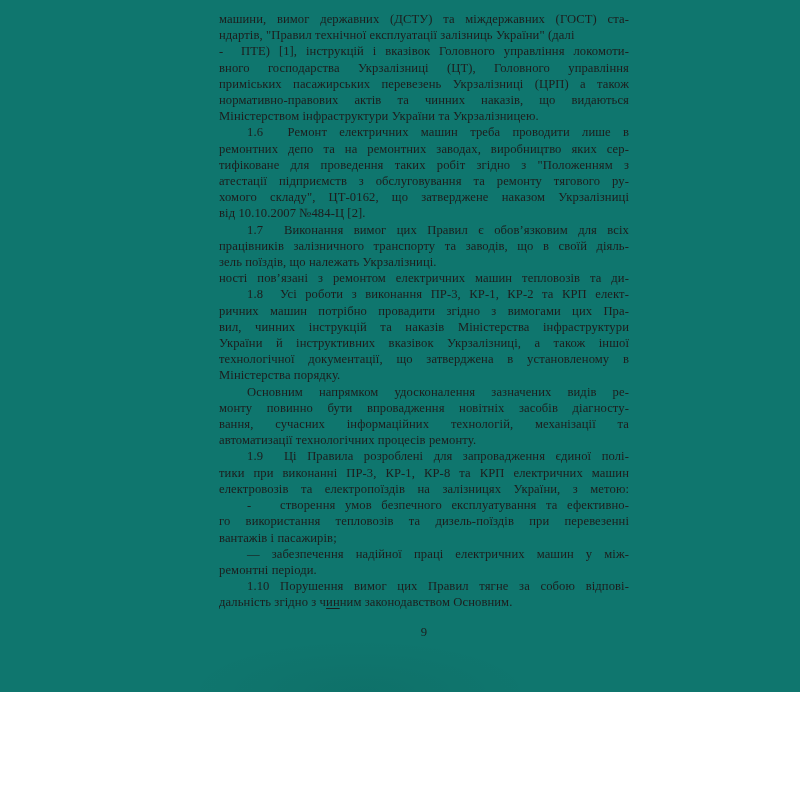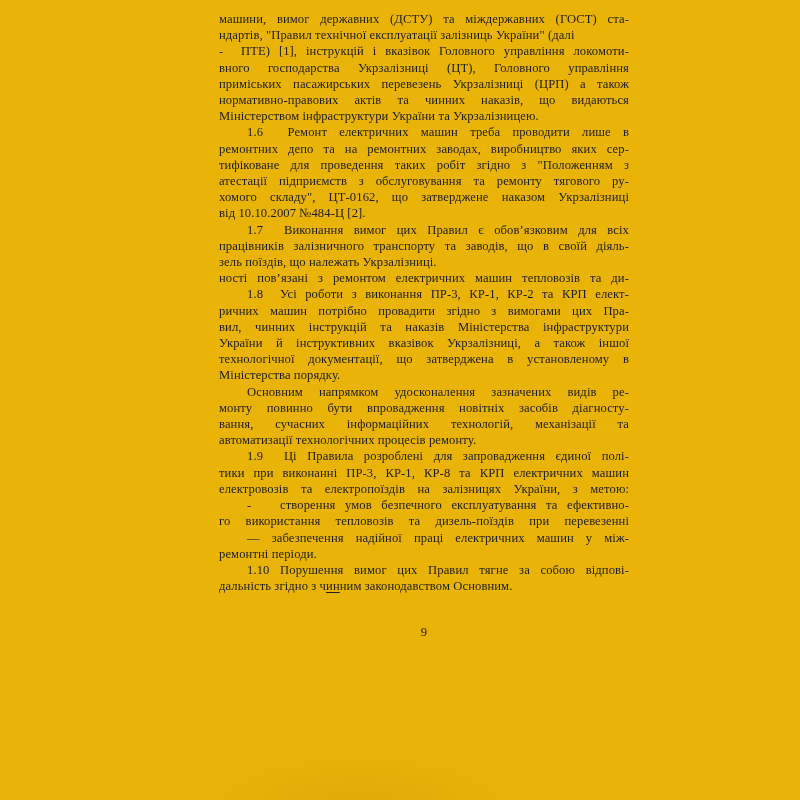--- a/index.html
+++ b/index.html
@@ -6,22 +6,22 @@
     margin: 0;
     padding: 0;
     width: 800px;
     height: 800px;
     background: #ffffff;
     overflow: hidden;
   }
   .page {
     position: relative;
     width: 800px;
-    height: 800px;
-    background: #eab308;
+    height: 692px;
+    background: #0f766e;
     font-family: "Liberation Serif", "DejaVu Serif", serif;
     color: #1d1d1d;
   }
   .text-column {
     position: absolute;
     left: 219px;
     top: 11px;
     width: 410px;
   }
   .line {
@@ -91,20 +91,21 @@
       <div class="line">Міністерства порядку.</div>
       <div class="line just ind">Основним напрямком удосконалення зазначених видів ре-</div>
       <div class="line just">монту повинно бути впровадження новітніх засобів діагносту-</div>
       <div class="line just">вання, сучасних інформаційних технологій, механізації та</div>
       <div class="line">автоматизації технологічних процесів ремонту.</div>
       <div class="line just ind">1.9&nbsp; Ці Правила розроблені для запровадження єдиної полі-</div>
       <div class="line just">тики при виконанні ПР-3, КР-1, КР-8 та КРП електричних машин</div>
       <div class="line just">електровозів та електропоїздів на залізницях України, з метою:</div>
       <div class="line just ind">-&nbsp;&nbsp; створення умов безпечного експлуатування та ефективно-</div>
       <div class="line just">го використання тепловозів та дизель-поїздів при перевезенні</div>
+      <div class="line">вантажів і пасажирів;</div>
       <div class="line just ind">— забезпечення надійної праці електричних машин у між-</div>
       <div class="line">ремонтні періоди.</div>
       <div class="line just ind">1.10 Порушення вимог цих Правил тягне за собою відпові-</div>
       <div class="line"><span>дальність згідно з ч</span><span class="u">ин</span><span>ним законодавством Основним.</span></div>
     </div>
   <div class="page-number">9</div>
   <div class="scan-shadow"></div>
 </div>
 
 </body></html>

